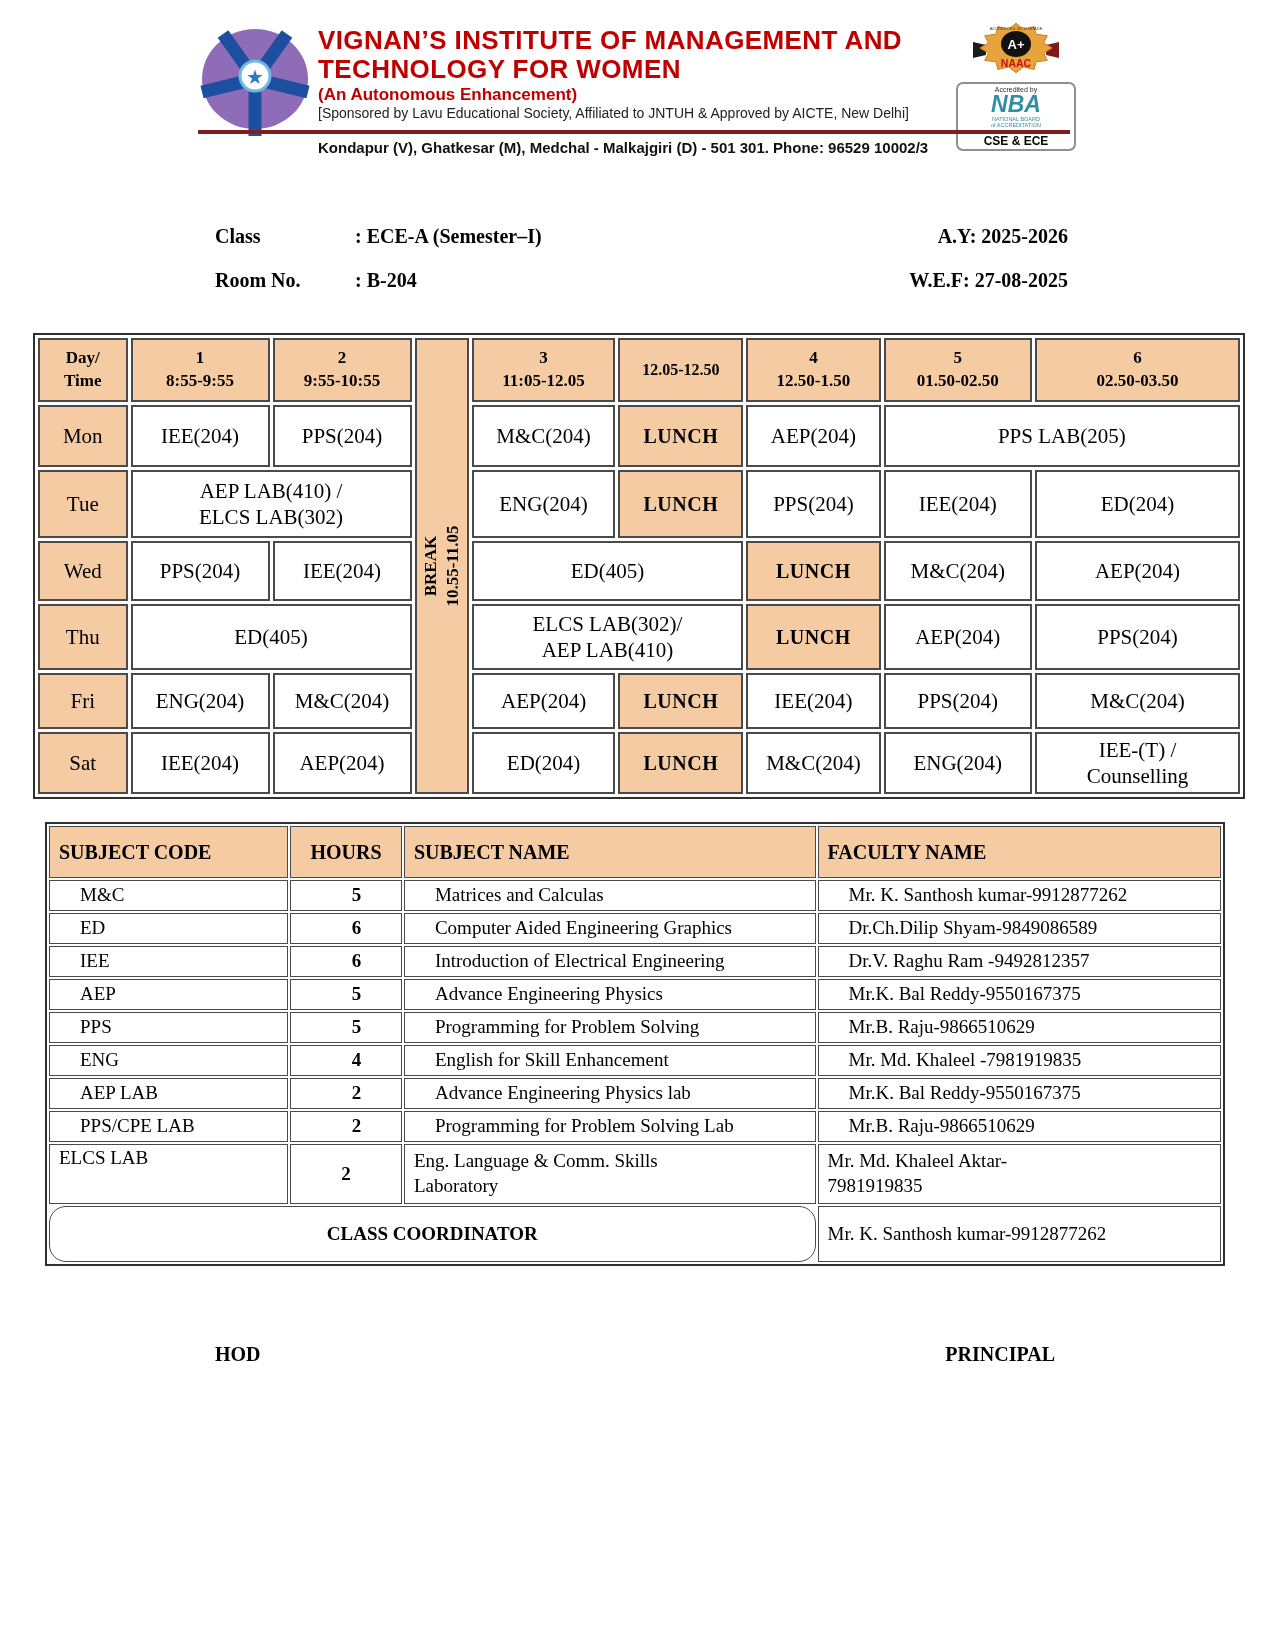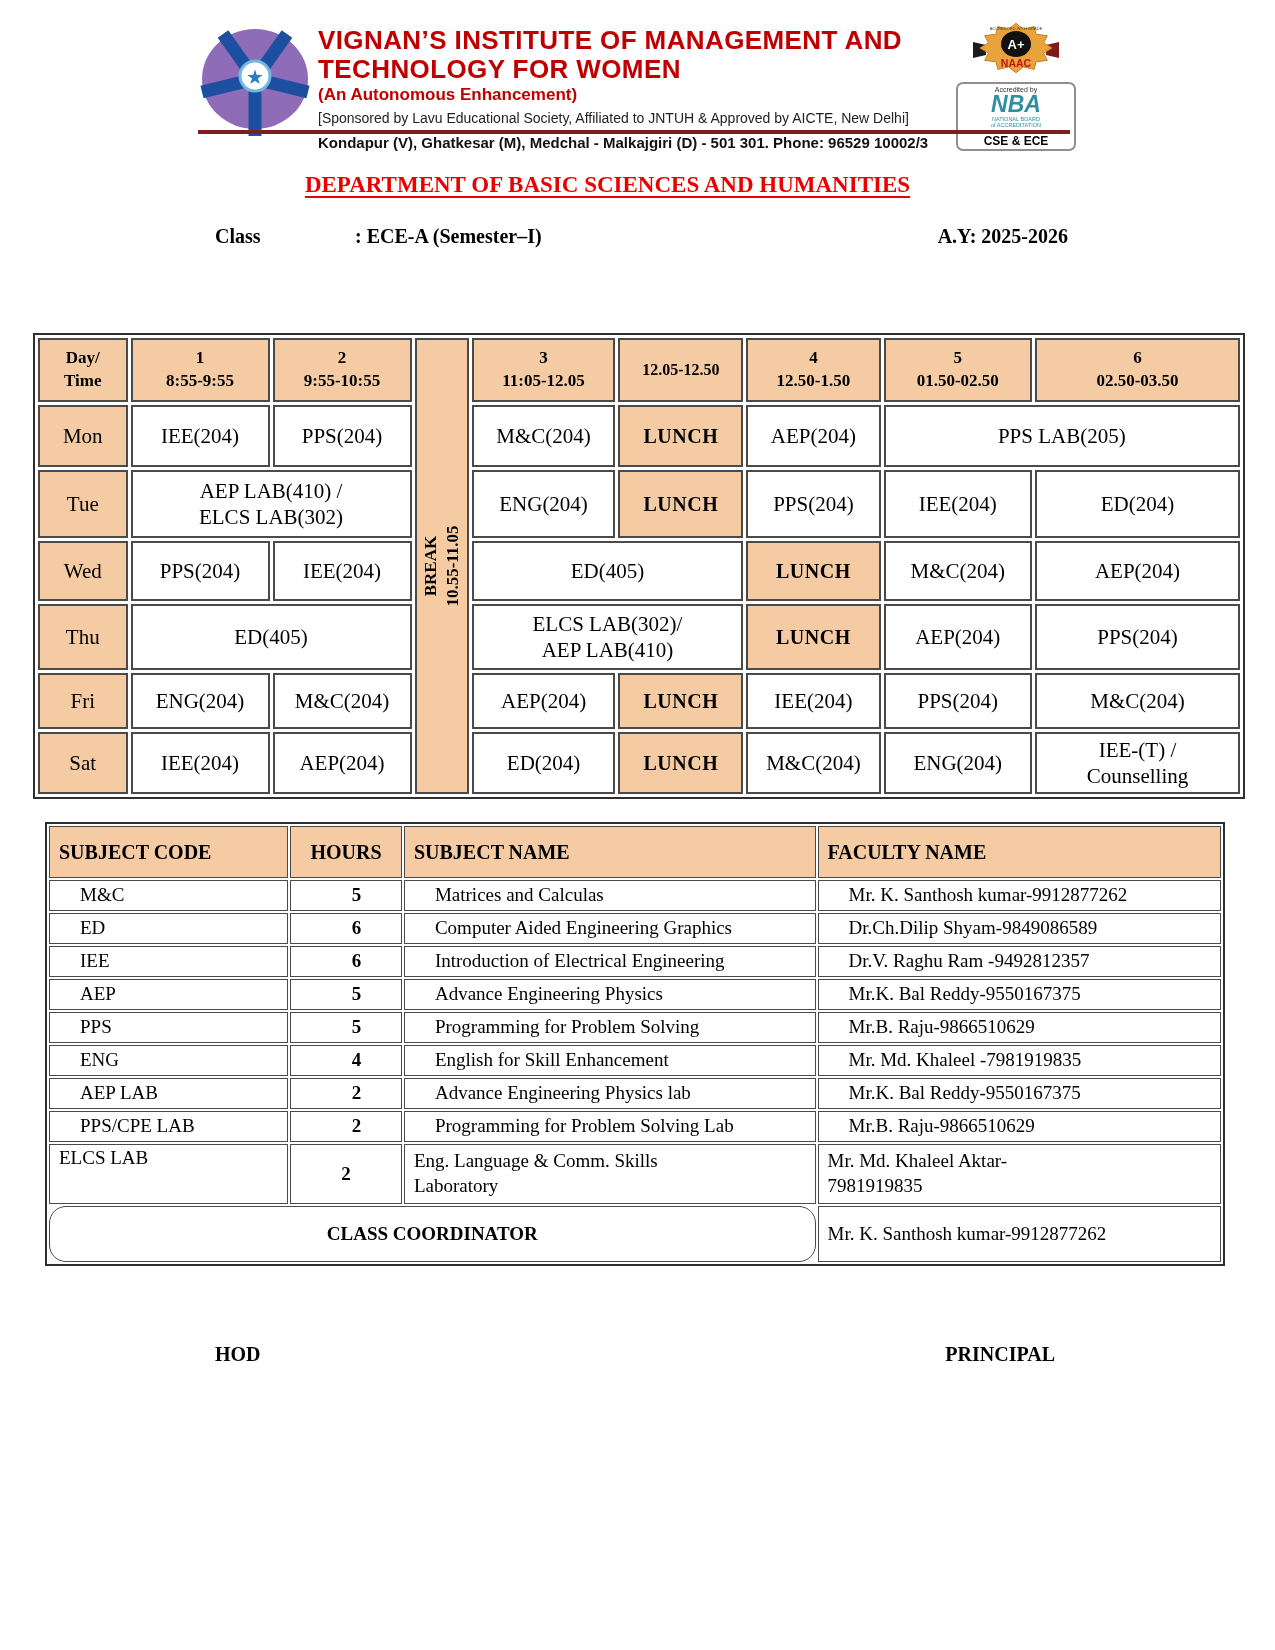--- a/index.html
+++ b/index.html
@@ -5,22 +5,22 @@
   html,body{margin:0;padding:0;background:#ffffff;}
   .page{position:relative;width:1275px;height:1650px;background:#ffffff;
         font-family:"Liberation Serif",serif;color:#000;overflow:hidden;}
 
   
   .letterhead{position:absolute;left:196px;top:20px;width:880px;display:flex;align-items:flex-start;}
   .logo-wrap{flex:0 0 122px;padding-top:6px;}
   .head-text{flex:1;text-align:left;font-family:"Liberation Sans",sans-serif;padding-top:6px;}
   .inst-name{color:#C00000;font-weight:bold;font-size:26px;line-height:1.12;letter-spacing:.4px;}
   .inst-sub{color:#C00000;font-weight:bold;font-size:17px;margin-top:1px;}
-  .sponsor{font-size:14px;color:#222;margin-top:5px;}
-  .address{font-size:15px;font-weight:bold;color:#111;margin-top:8px;}
+  .sponsor{font-size:14px;color:#222;}
+  .address{font-size:15px;font-weight:bold;color:#111;margin-top:18px;}
   .badges{flex:0 0 92px;display:flex;flex-direction:column;align-items:center;margin-left:2px;}
   .nba-badge{width:80px;border:2px solid #8f8f8f;border-radius:7px;background:#fff;
              font-family:"Liberation Sans",sans-serif;text-align:center;padding:2px 18px 1px;margin-top:4px;}
   .nba-accredited{font-size:7px;color:#333;}
   .nba-logo{font-size:23px;font-weight:bold;font-style:italic;color:#2E8FA3;line-height:1;}
   .nba-board{font-size:5.5px;color:#2E8FA3;line-height:1.15;white-space:pre-line;}
   .nba-depts{font-size:12px;font-weight:bold;color:#000;border-top:2px solid #000;margin-top:2px;padding-top:1px;}
   .head-rule{position:absolute;left:198px;top:130px;width:872px;height:4px;background:#7E1F1F;}
 
   
@@ -105,27 +105,31 @@
         <div class="nba-accredited">Accredited by</div>
         <div class="nba-logo">NBA</div>
         <div class="nba-board">NATIONAL BOARD
 of ACCREDITATION</div>
         <div class="nba-depts">CSE &amp; ECE</div>
       </div>
     </div>
   </div>
   <div class="head-rule"></div>
 
-  <div class="dept-title">DEPARTMENT OF BASIC SCIENCES AND HUMANITIES</div>
 
   <div class="info">
     <div class="info-row">
       <span class="info-label">Class</span>
       <span>:  ECE-A  (Semester–I)</span>
       <span class="info-right">A.Y: 2025-2026</span>
+    </div>
+    <div class="info-row">
+      <span class="info-label">Room No.</span>
+      <span>:  B-204</span>
+      <span class="info-right">W.E.F: 27-08-2025</span>
     </div>
   </div>
 
   <table class="tt">
     <colgroup>
       <col class="col-day">
         <col class="col-1">
         <col class="col-2">
         <col class="col-br">
         <col class="col-3">

